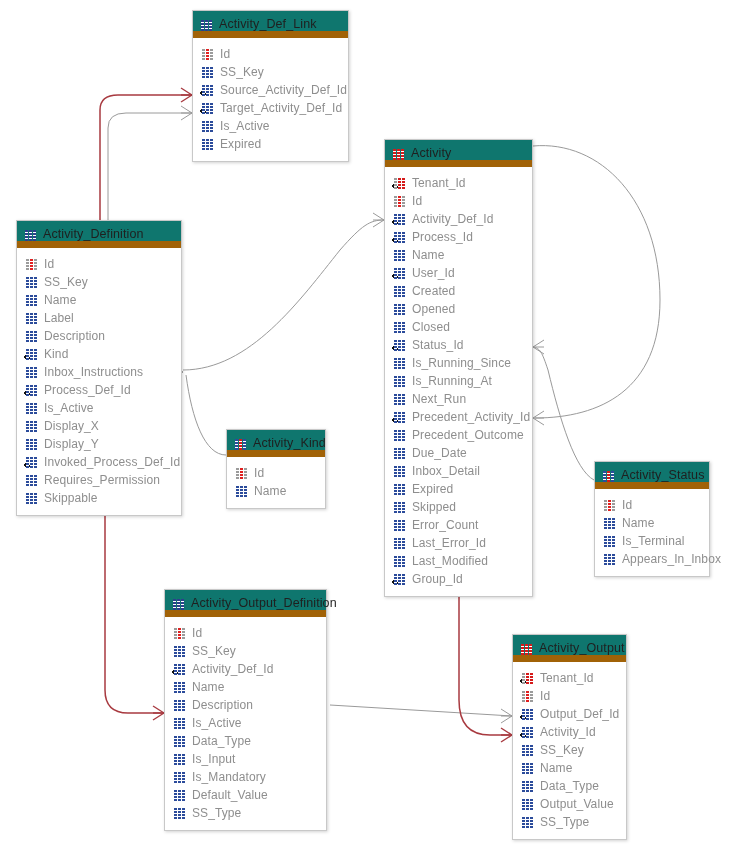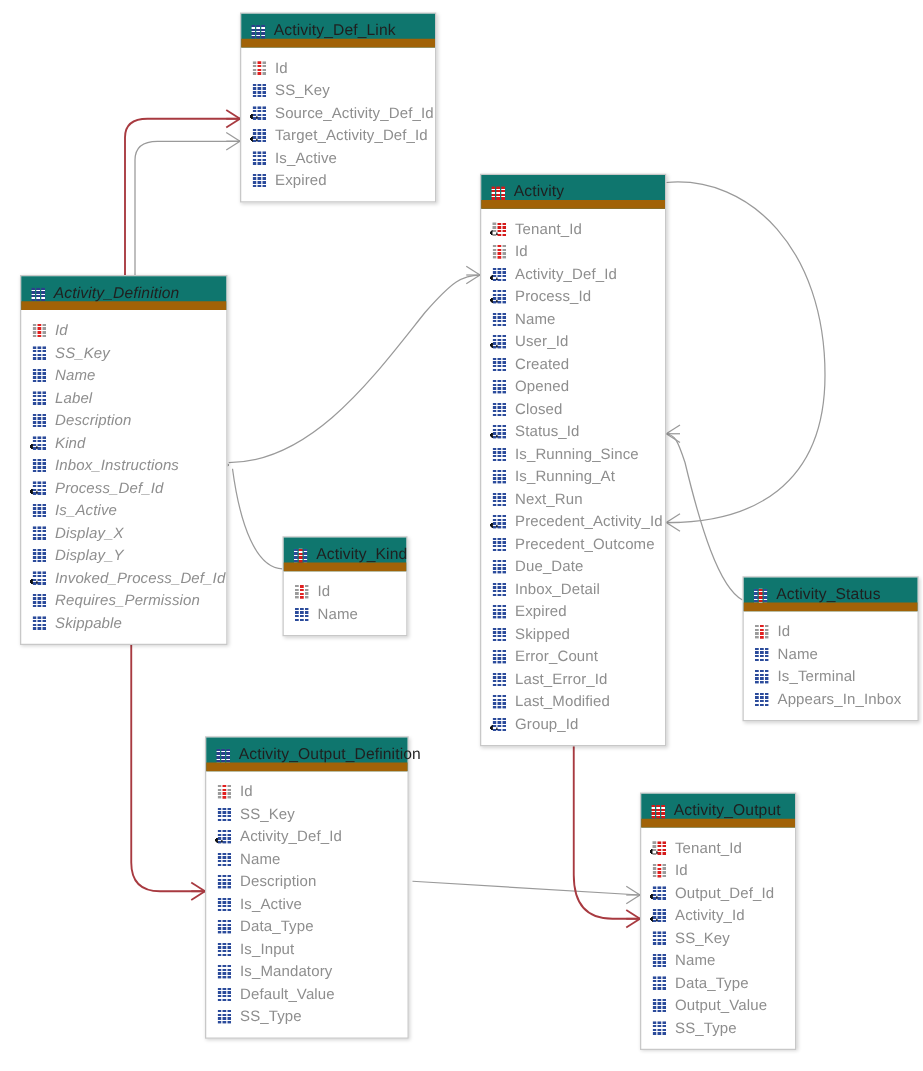--- a/index.html
+++ b/index.html
@@ -425,21 +425,21 @@
             <span class="col-label">Last_Modified</span>
           </div>
           <div class="col">
             <span class="gicon blue fk">
               <i></i>
             </span>
             <span class="col-label">Group_Id</span>
           </div>
         </div>
       </div>
-      <div class="table" style="left: 16px; top: 220px; width: 166px; font-style: italic;">
+      <div class="table" style="left: 16px; top: 220px; width: 166px;">
         <div class="t-header">
           <span class="gicon dense">
             <i></i>
           </span>
           <span class="t-title">Activity_Definition</span>
         </div>
         <div class="t-body">
           <div class="col">
             <span class="gicon pk">
               <i></i>
@@ -541,21 +541,21 @@
             <span class="col-label">Id</span>
           </div>
           <div class="col">
             <span class="gicon blue">
               <i></i>
             </span>
             <span class="col-label">Name</span>
           </div>
         </div>
       </div>
-      <div class="table" style="left: 594px; top: 461px; width: 141px;">
+      <div class="table" style="left: 594px; top: 461px; width: 116px;">
         <div class="t-header">
           <span class="gicon mixed">
             <i></i>
           </span>
           <span class="t-title">Activity_Status</span>
         </div>
         <div class="t-body">
           <div class="col">
             <span class="gicon pk">
               <i></i>
@@ -651,21 +651,21 @@
             <span class="col-label">Default_Value</span>
           </div>
           <div class="col">
             <span class="gicon blue">
               <i></i>
             </span>
             <span class="col-label">SS_Type</span>
           </div>
         </div>
       </div>
-      <div class="table" style="left: 512px; top: 634px; width: 125px;">
+      <div class="table" style="left: 512px; top: 634px; width: 115px;">
         <div class="t-header">
           <span class="gicon red">
             <i></i>
           </span>
           <span class="t-title">Activity_Output</span>
         </div>
         <div class="t-body">
           <div class="col">
             <span class="gicon tenant fk">
               <i></i>

